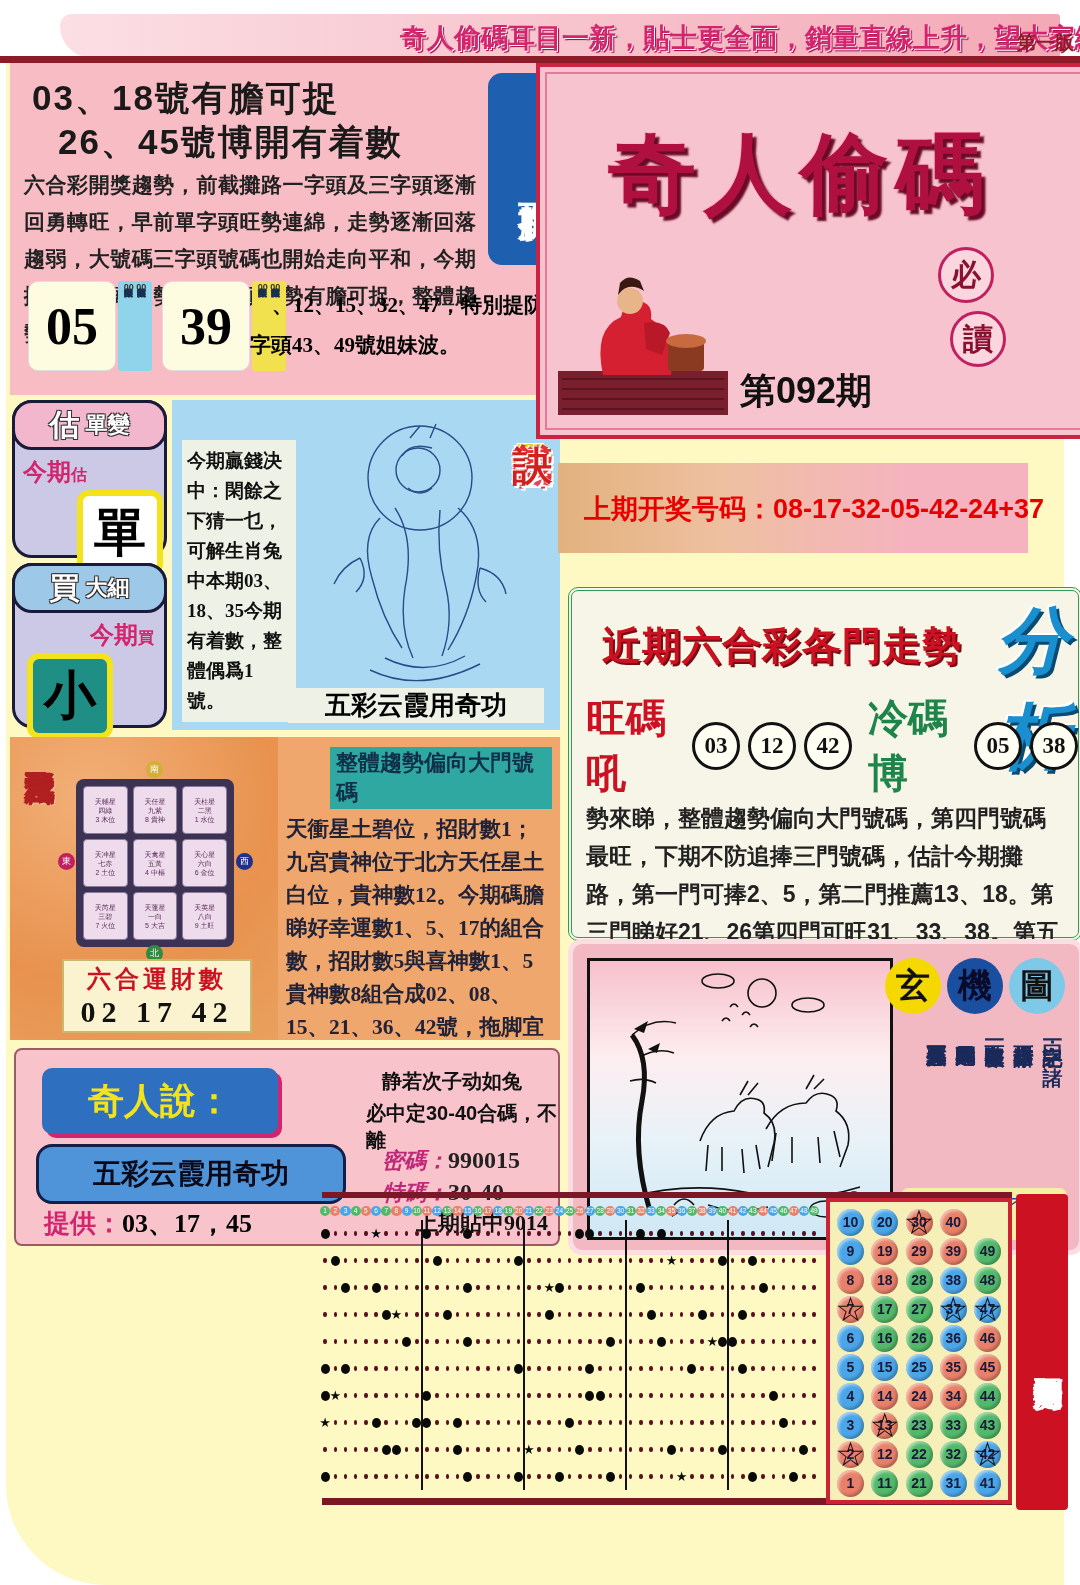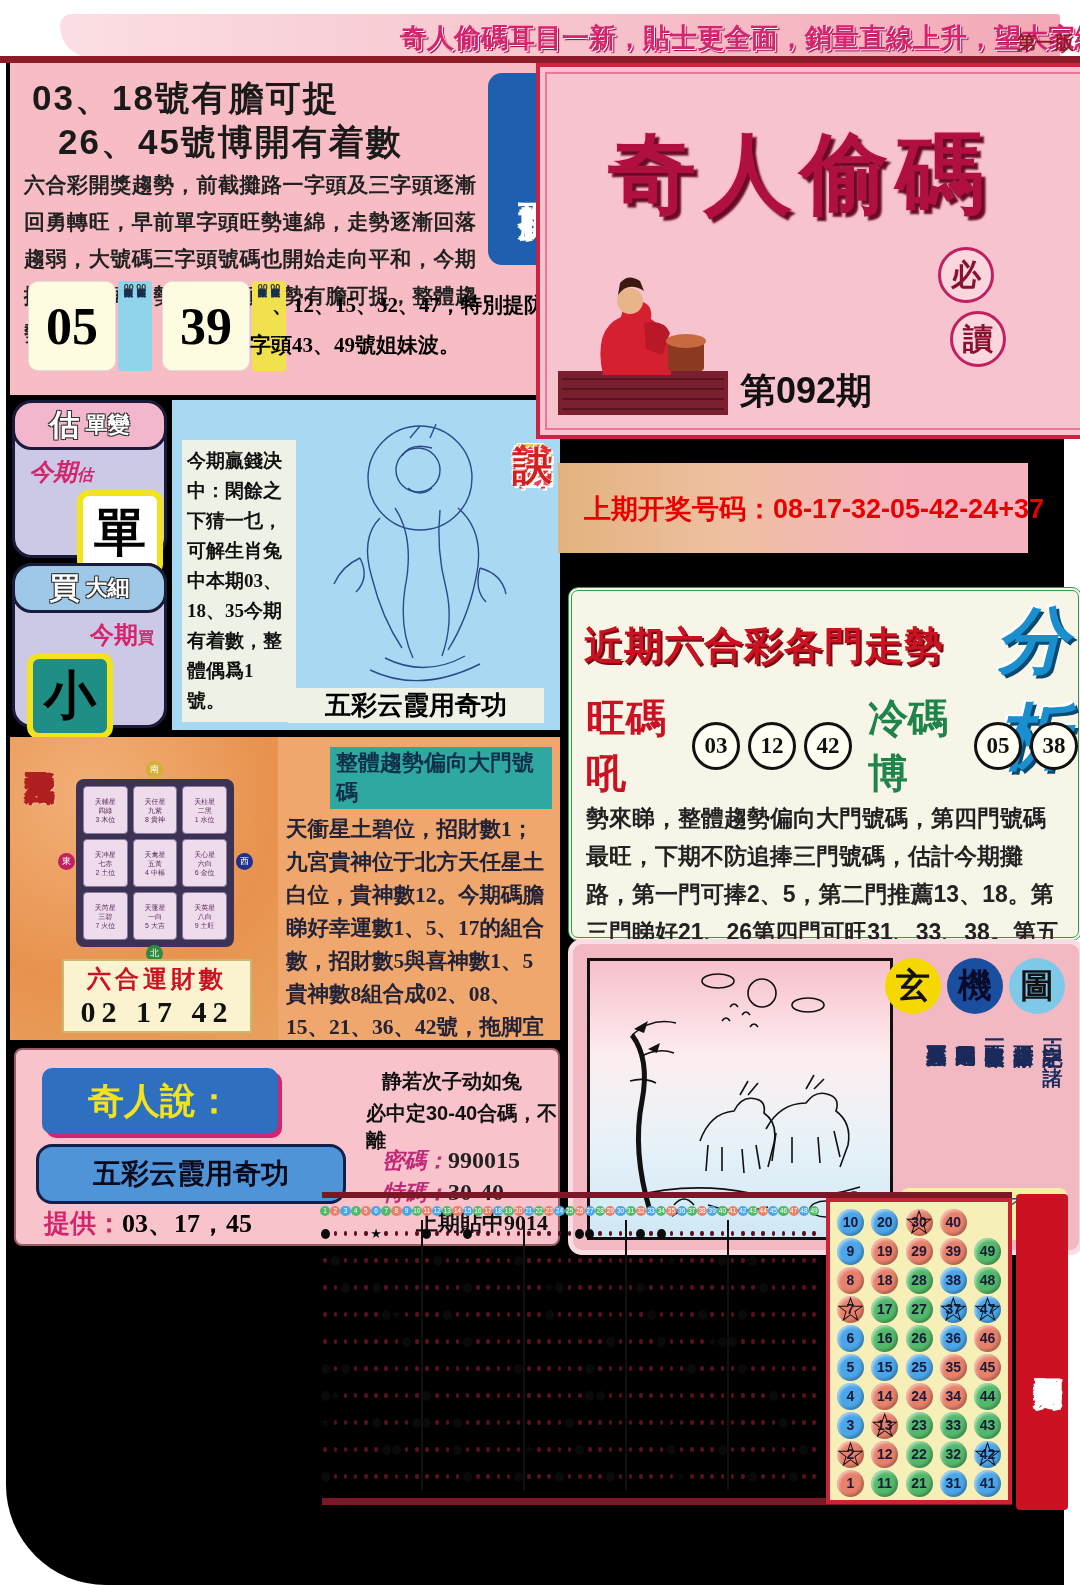--- a/index.html
+++ b/index.html
@@ -10,21 +10,21 @@
 
   
   #banner-strip{left:60px;top:14px;width:1000px;height:44px;border-radius:22px 6px 6px 60px;
     background:linear-gradient(90deg,#fbdfe4,#f3a9b6);}
   #banner-text{left:400px;top:20px;width:600px;font-size:27px;font-weight:bold;color:#d4246e;
     text-shadow:1px 1px 0 #fff,2px 2px 1px #a00040;white-space:nowrap;font-family:"Liberation Serif",serif;}
   #edition{left:995px;top:30px;font-size:19px;color:#8c1c28;font-weight:bold;font-family:"Liberation Serif",serif;margin-left:22px;}
   #banner-rule{left:0;top:56px;width:1080px;height:7px;background:#8c1c28;}
 
   
-  #page{left:6px;top:63px;width:1058px;height:1522px;background:#000000;border-radius:0 0 0 100px;}
+  #page{left:6px;top:63px;width:1058px;height:1522px;background:#fef9c3;border-radius:0 0 0 100px;}
 
   
   #blockA{left:4px;top:0px;width:550px;height:332px;background:#f8bcc4;}
   .ht1{font-size:35px;font-weight:900;color:#1a1a1a;letter-spacing:2px;}
   #blockA-p{font-size:21px;font-weight:bold;color:#222;line-height:37px;font-family:"Liberation Serif",serif;}
   .chip{display:flex;align-items:stretch;}
   .chip-value{width:86px;height:88px;background:#fdfbe0;border:1px solid #ddd;border-radius:10px;
     font-family:"Liberation Serif",serif;font-weight:900;font-size:52px;display:flex;align-items:center;justify-content:center;}
   .chip-side{width:34px;margin-left:2px;display:flex;flex-direction:column;align-items:center;border-radius:3px;}
   .chip-side-labels{display:flex;flex-direction:row-reverse;gap:1px;}
@@ -99,21 +99,21 @@
   .badge{width:50px;height:50px;border:3px solid #c02060;border-radius:50%;background:#fbd6de;color:#8a1030;
     font-size:30px;font-weight:900;display:flex;align-items:center;justify-content:center;font-family:"Liberation Serif",serif;}
   #mh-issue{left:200px;top:300px;font-size:36px;font-weight:900;color:#111;}
 
   
   #lastdraw-bg{left:552px;top:400px;width:470px;height:90px;background:linear-gradient(90deg,#e2b27e 0%,#eec0a0 35%,#f5b3bf 75%);}
   #lastdraw{left:578px;top:428px;font-size:27px;font-weight:900;color:#e80000;white-space:nowrap;}
 
   
   #ana-box{left:562px;top:524px;width:506px;height:346px;background:#f7f5e8;border:4px double #2e9c50;border-radius:10px;}
-  #ana-head-red{left:12px;top:28px;font-size:39px;font-weight:900;color:#cc1122;font-family:"Liberation Serif",serif;
+  #ana-head-red{left:30px;top:28px;font-size:39px;font-weight:900;color:#cc1122;font-family:"Liberation Serif",serif;
     text-shadow:2px 2px 0 #7a0a14,-1px -1px 0 #ffd;letter-spacing:1px;}
   #ana-head-blue{left:424px;top:2px;font-size:72px;font-weight:900;font-style:italic;color:#1a8fd0;
     font-family:Liberation Serif, serif;text-shadow:3px 3px 0 #0a4a70,-2px -2px 0 #fff;}
   .ana-row2{position:absolute;left:14px;top:100px;display:flex;align-items:center;gap:6px;}
   .ana-lab-hot{font-size:40px;font-weight:900;color:#cc1122;font-family:"Liberation Serif",serif;}
   .ana-lab-cold{font-size:40px;font-weight:900;color:#1e8449;font-family:"Liberation Serif",serif;}
   .num-circle{width:42px;height:42px;border:3px solid #111;border-radius:50%;background:#fffef2;color:#111;
     font-size:23px;font-weight:900;display:flex;align-items:center;justify-content:center;font-family:"Liberation Serif",serif;}
   #ana-body{left:14px;top:208px;width:478px;font-size:23px;font-weight:900;color:#222;line-height:38px;}
 
@@ -197,21 +197,21 @@
       <div class="abs" style="left:262px;top:228px;font-size:21px;font-weight:bold;font-family:'Liberation Serif',serif;">、12、15、32、47，特別提防</div>
       <div class="abs" style="left:240px;top:268px;font-size:21px;font-weight:bold;font-family:'Liberation Serif',serif;">字頭43、49號姐妹波。</div>
       <div id="side-tab" class="abs v-text">有膽可捉</div>
     </div>
 
     <div class="abs guess-box" style="left:6px;top:337px;height:158px;">
       <div class="guess-head" style="background:#f3b7cd;">
         <span class="gh-big">估</span>
         <span class="gh-small">單變</span>
       </div>
-      <div class="gq-label" style="margin:6px 0 0 14px;font-style:italic;">
+      <div class="gq-label" style="margin:6px 0 0 8px;">
         <span>今期</span><small>估</small>
       </div>
       <div class="big-char" style="background:#fff;margin:2px 0 0 62px;">單</div>
     </div>
     <div class="abs guess-box" style="left:6px;top:500px;height:165px;">
       <div class="guess-head" style="background:#9ec8e8;">
         <span class="gh-big">買</span>
         <span class="gh-small">大細</span>
       </div>
       <div class="gq-label" style="margin:6px 10px 0 0;text-align:right;">

